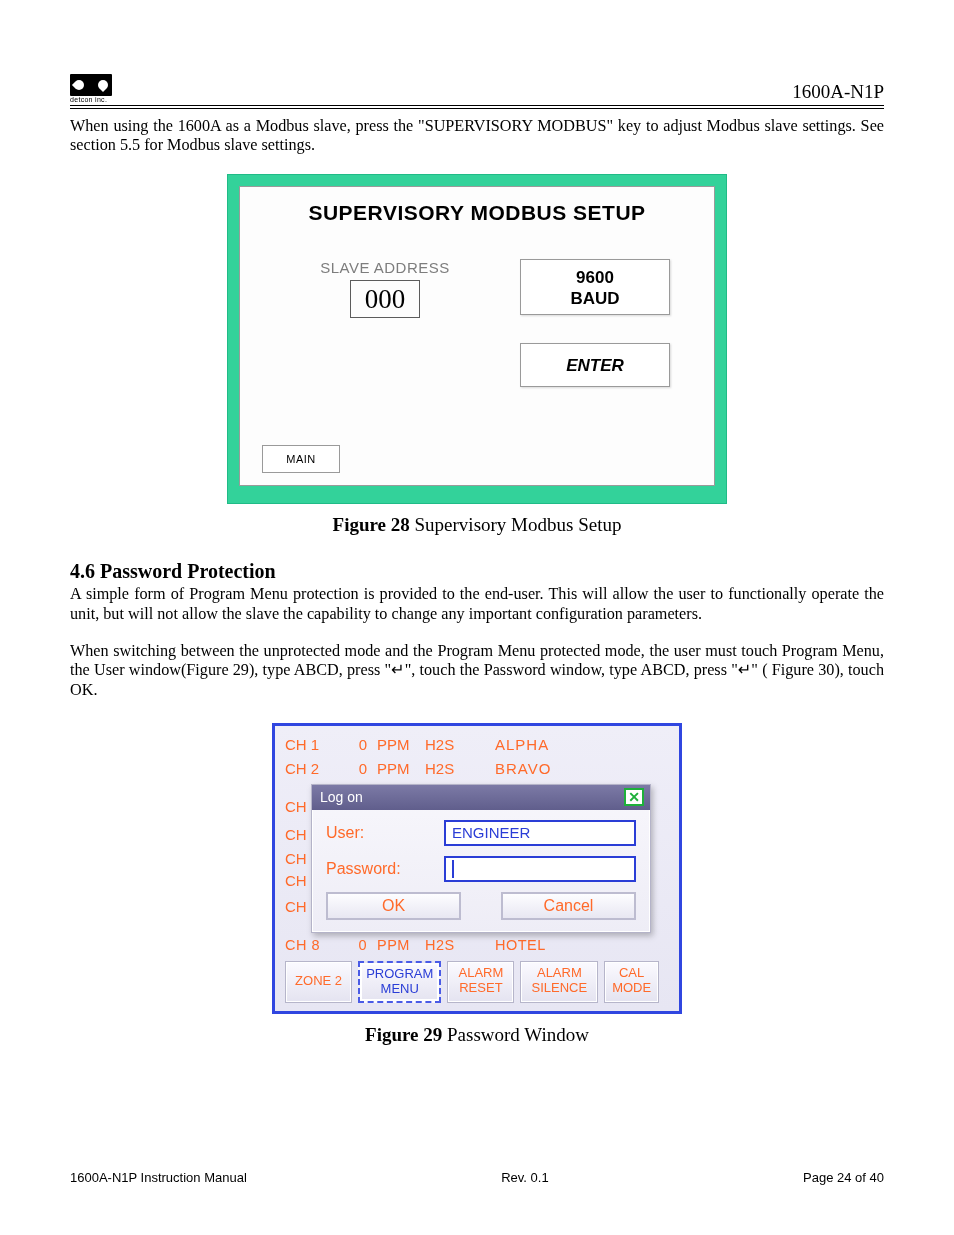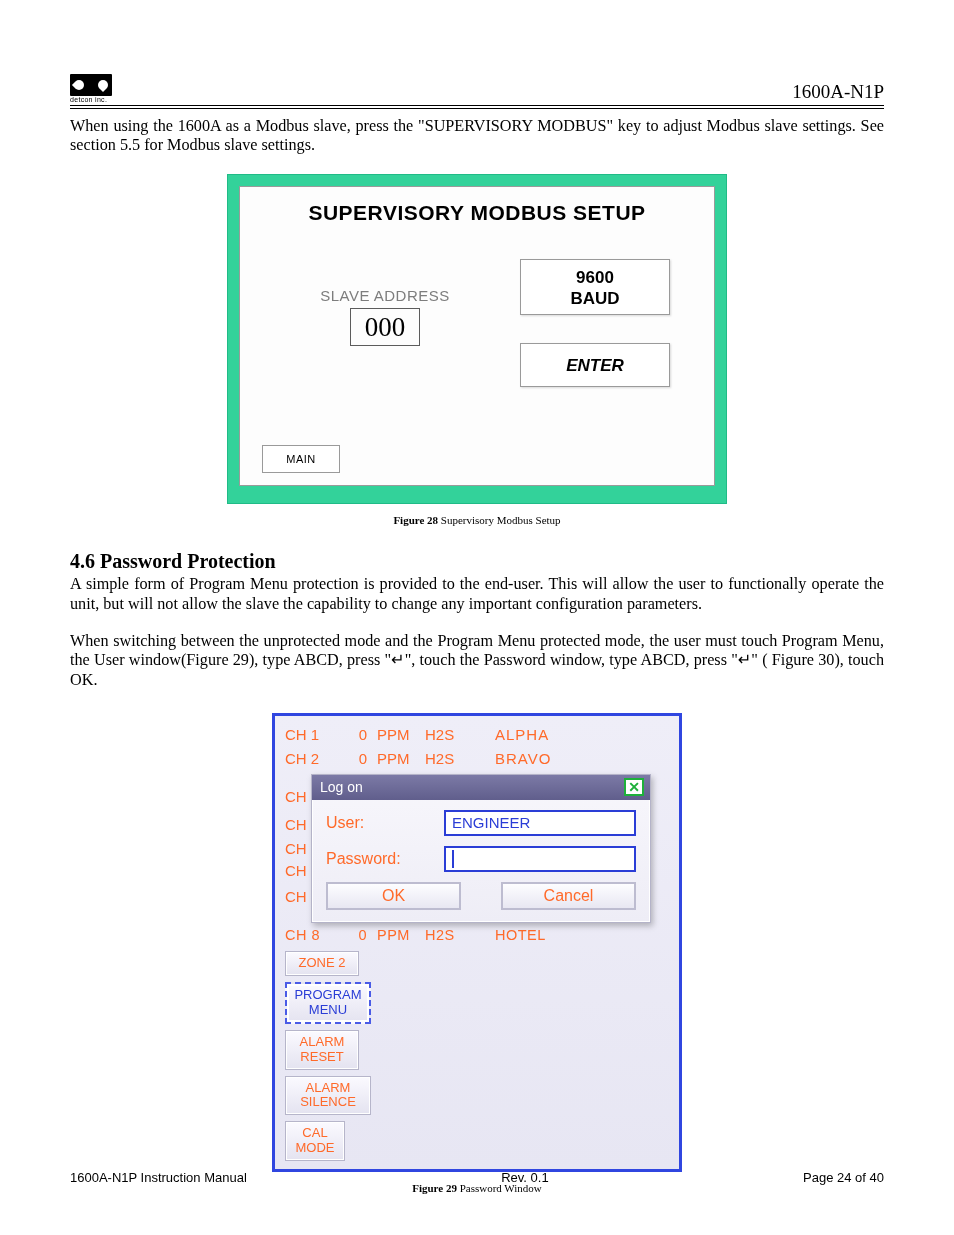--- a/index.html
+++ b/index.html
@@ -69,21 +69,21 @@
     font-size: 21px;
     text-align: center;
     letter-spacing: .5px;
     margin-bottom: 34px;
   }
   .fig28-grid {
     display: flex;
     gap: 50px;
     padding-left: 34px;
   }
-  .slave-col { width: 170px; text-align: center; margin-top: 28px;}
+  .slave-col { width: 170px; text-align: center;}
   .slave-label {
     font-family: Arial, sans-serif;
     color: #7d7d7d;
     font-size: 15px;
     letter-spacing: .5px;
     margin-bottom: 4px;
   }
   .slave-box {
     border: 1.5px solid #5c5c5c;
     width: 70px; height: 38px;
@@ -121,21 +121,21 @@
     border: 1px solid #9a9a9a;
     background: #fff;
     font-family: Verdana, Arial, sans-serif;
     font-size: 11px;
     text-align: center;
     line-height: 26px;
     letter-spacing: .5px;
   }
   .caption {
     text-align: center;
-    font-size: 11px;
+    font-size: 19px;
     margin-top: 10px;
   }
   .caption b { font-weight: bold;}
 
   
   .sec-h {
     font-size: 20px;
     font-weight: bold;
     margin-top: 24px;
     margin-bottom: 2px;
@@ -246,21 +246,20 @@
   }
   .below-row .ch-lbl2 { width: 52px;}
   .below-row .v { width: 40px; text-align: right; padding-right: 10px;}
   .below-row .u { width: 48px;}
   .below-row .g { width: 52px;}
   .below-row .n { flex:1; padding-left: 18px;}
   .nav-row {
     display: flex;
     gap: 6px;
     margin-top: 8px;
-    flex-direction: column;
   }
   .nav-btn {
     border: 1px solid #b6b5ca;
     background: linear-gradient(#fbfaff,#e4e3f0);
     box-shadow: 0 0 0 1px #fff inset;
     color: #ff6a2a;
     text-align: center;
     font-size: 13px;
     line-height: 1.15;
     padding: 4px 6px;

